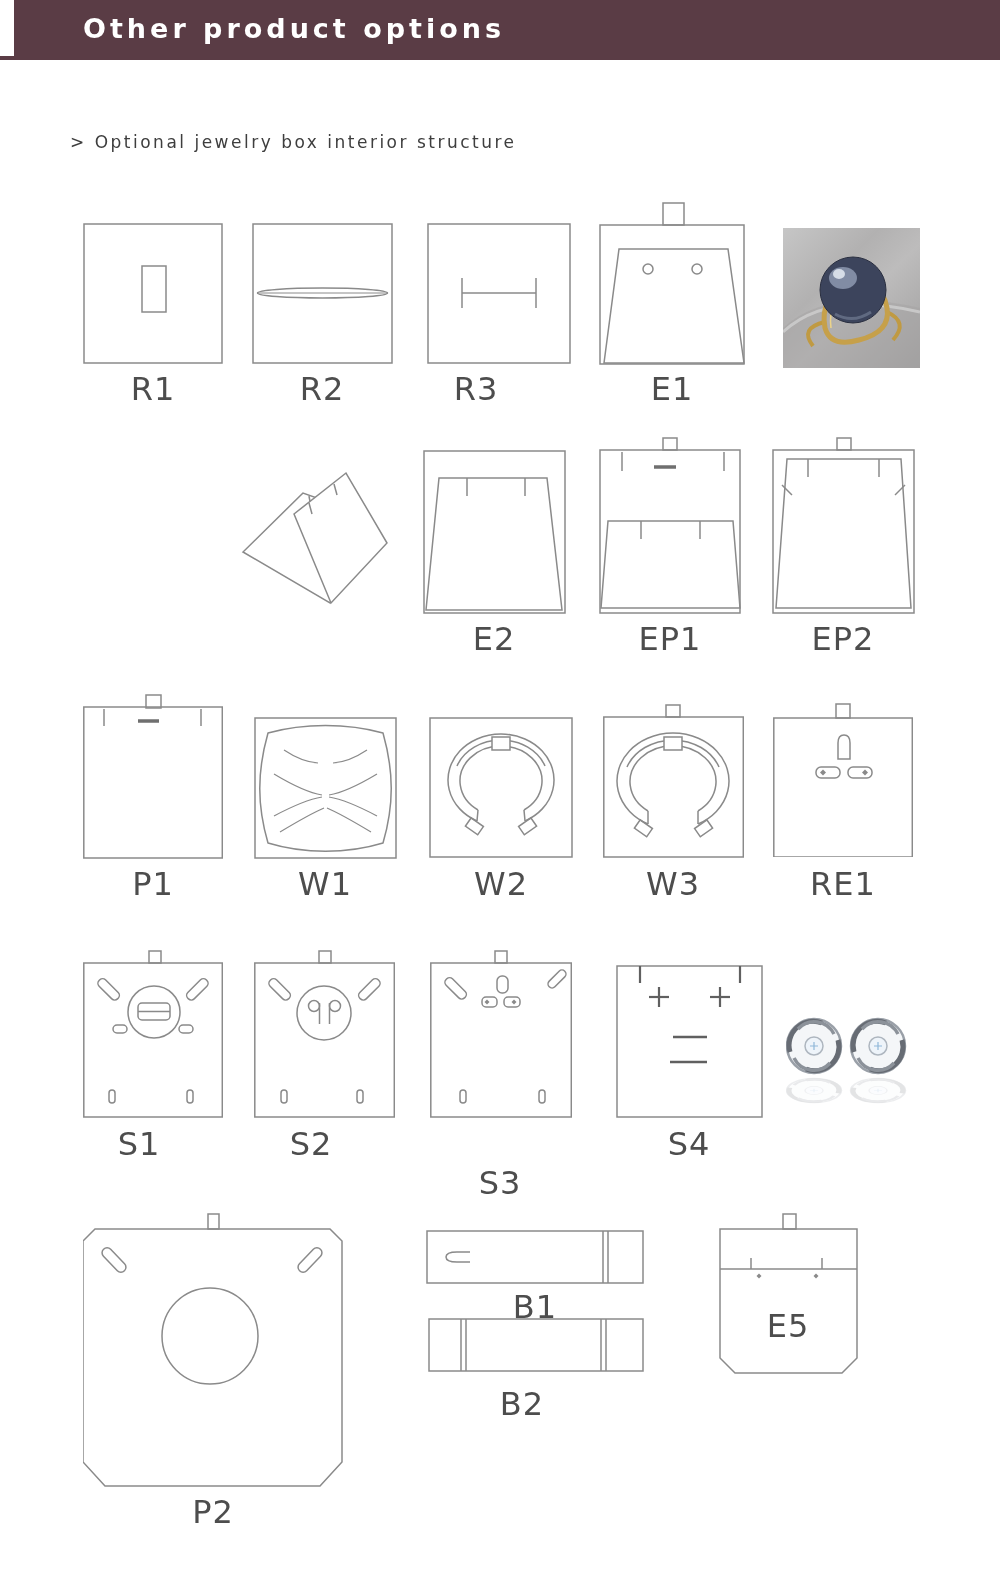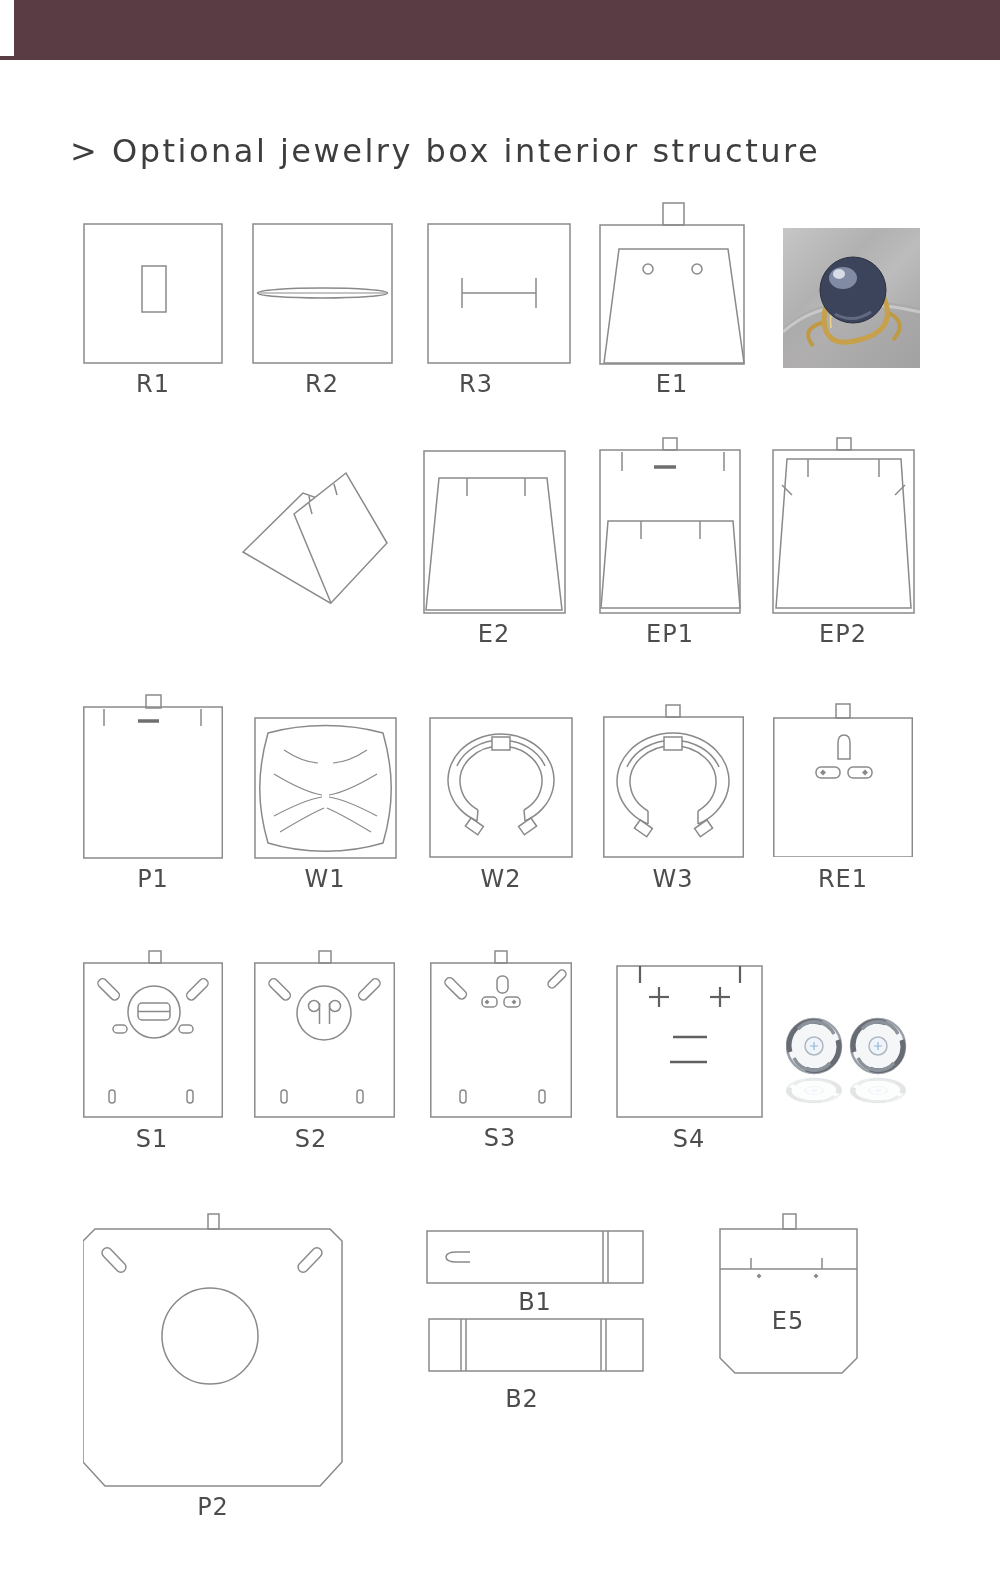--- a/index.html
+++ b/index.html
@@ -8,43 +8,44 @@
   *{margin:0;padding:0;box-sizing:border-box;}
   body{background:#fff;font-family:"DejaVu Sans",sans-serif;}
   .page{position:relative;width:1000px;height:1581px;background:#fff;overflow:hidden;}
 
   .banner{position:absolute;left:0;top:0;width:1000px;height:60px;background:var(--banner-bg);}
   .banner-notch{position:absolute;left:0;top:0;width:14px;height:56px;background:#fff;}
   .banner-title{position:absolute;left:83px;top:0;height:57px;line-height:57px;
     color:#fff;font-size:27px;font-weight:bold;letter-spacing:4px;white-space:nowrap;}
 
   .section-title{position:absolute;left:70px;top:132px;color:var(--title);
-    font-size:32px;font-weight:normal;letter-spacing:2.5px;white-space:nowrap;}
+    font-size:17px;font-weight:normal;letter-spacing:2.5px;white-space:nowrap;}
 
   .tile{position:absolute;}
   .tile svg *{stroke:var(--line);fill:none;stroke-width:1.5;}
   .tile svg .fillw{fill:#fff;}
   .tile svg .thick{stroke:#6f6f6f;stroke-width:3.5;}
   .tile svg .mark{stroke:#606060;stroke-width:2.2;}
   .tile svg .mark25{stroke:#606060;stroke-width:2.6;}
   .tile svg .dia{fill:#8a8a8a;stroke:none;}
 
   .tile-label{position:absolute;transform:translateX(-50%);color:var(--label);
-    font-size:24px;letter-spacing:1px;white-space:nowrap;}
+    font-size:32px;letter-spacing:1px;white-space:nowrap;}
 
   .photo{position:absolute;overflow:hidden;}
   .pearl-photo{background:linear-gradient(135deg,#c6c6c6 0%,#b2b1b1 35%,#bdbcbc 55%,#9e9d9d 100%);}
 </style>
 </head>
 <body>
 
 <div class="page">
 
   <header class="banner">
     <div class="banner-notch"></div>
+    <h1 class="banner-title">Other product options</h1>
   </header>
 
   <h2 class="section-title">&gt; Optional jewelry box interior structure</h2>
 
   <figure class="tile" style="left:83px;top:223px">
     <svg width="140" height="141">
       <rect x="1" y="1" width="138" height="139"></rect>
       <rect x="59" y="43" width="24" height="46"></rect>
     </svg>
   </figure>
@@ -285,23 +286,23 @@
           <path d="M-16,-17 A22,22 0 0 1 20,-12" stroke="#8c929a" stroke-width="3.5" fill="none"></path>
           <path d="M16,17 A22,22 0 0 1 -20,12" stroke="#8c929a" stroke-width="3.5" fill="none"></path>
           <circle r="9" fill="#eef4fa" stroke="#aeb6bf" stroke-width="1.5"></circle>
           <path d="M-4,0 L4,0 M0,-4 L0,4" stroke="#8fb7d9" stroke-width="1.2"></path>
         </g>
       </g>
       <use href="#earring-pair" transform="matrix(1,0,0,-0.45,0,88)" opacity="0.18"></use>
     </svg>
   </div>
 
-  <div class="tile-label" style="left:152px;top:1125px">S1</div>
+  <div class="tile-label" style="left:139px;top:1125px">S1</div>
   <div class="tile-label" style="left:311px;top:1125px">S2</div>
-  <div class="tile-label" style="left:500px;top:1124px">S3</div>
+  <div class="tile-label" style="left:500px;top:1164px">S3</div>
   <div class="tile-label" style="left:689px;top:1125px">S4</div>
 
   <figure class="tile" style="left:83px;top:1213px">
     <svg width="260" height="274">
       <rect x="125" y="1" width="11" height="15"></rect>
       <path d="M12,16 H247 L259,28 V249 L237,273 H22 L0,249 V28 Z"></path>
       <rect x="16" y="42" width="30" height="10" rx="5" transform="rotate(46 31 47)"></rect>
       <rect x="212" y="42" width="30" height="10" rx="5" transform="rotate(-46 227 47)"></rect>
       <circle cx="127" cy="123" r="48"></circle>
     </svg>

